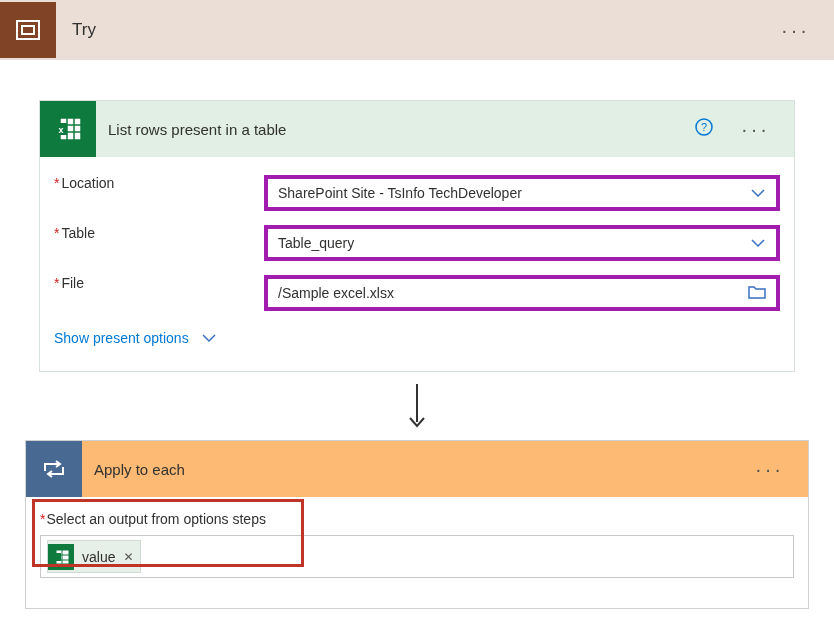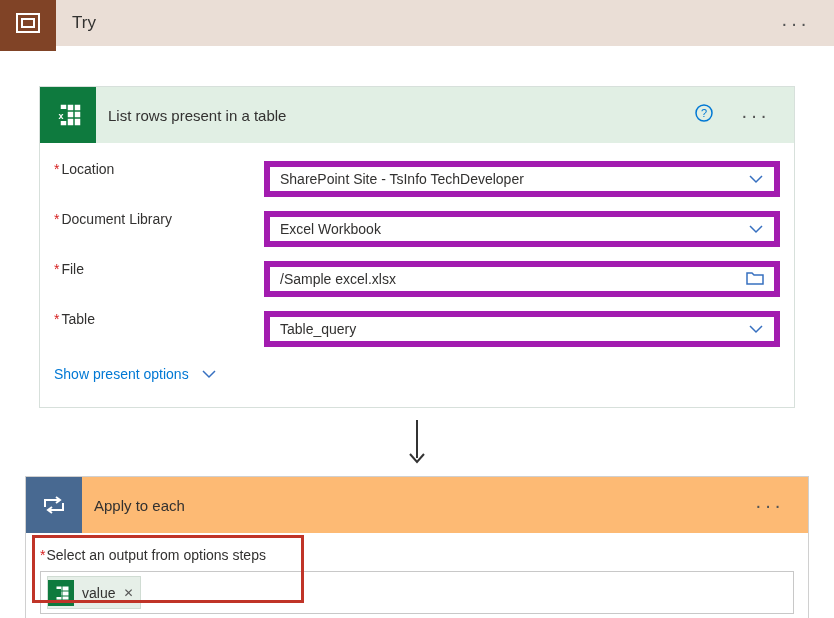--- a/index.html
+++ b/index.html
@@ -6,21 +6,21 @@
     body {
       font-family: "Segoe UI", Tahoma, sans-serif;
       background: #fff;
       font-size: 14px;
       color: #323130;
     }
     .top-bar {
       display: flex;
       align-items: center;
       background: #eaded6;
-      height: 46px;
+      height: 60px;
       padding: 0 16px 0 0;
     }
     .top-icon {
       width: 56px;
       height: 56px;
       background: #804326;
       display: flex;
       align-items: center;
       justify-content: center;
     }
@@ -82,21 +82,21 @@
       margin-bottom: 14px;
       gap: 44px;
     }
     .form-label {
       width: 166px;
       font-size: 14px;
     }
     .form-label .req { color: #d62020; margin-right: 2px; }
     .form-field {
       flex: 1;
-      border: 6px solid #a21caf;
+      border: 4px solid #a21caf;
       height: 36px;
       display: flex;
       align-items: center;
       padding: 0 10px;
       justify-content: space-between;
       cursor: pointer;
       background: #fff;
     }
     .form-field .value { font-size: 14px; color: #323130; }
     .chevron-down {
@@ -215,48 +215,37 @@
       <div class="form-field">
         <span class="value">SharePoint Site - TsInfo TechDeveloper</span>
         <span class="chevron-down">
           <svg width="16" height="10" viewBox="0 0 16 10">
               <polyline points="2,2 8,8 14,2" fill="none" stroke="#3770c0" stroke-width="1.5"></polyline>
             </svg>
         </span>
       </div>
     </div>
     <div class="form-row">
-      <div class="form-label"><span class="req">*</span><span>Document Library</span></div>
+      <div class="form-label"><span class="req">*</span><span>Table</span></div>
       <div class="form-field">
-        <span class="value">Excel Workbook</span>
+        <span class="value">Table_query</span>
         <span class="chevron-down">
           <svg width="16" height="10" viewBox="0 0 16 10">
               <polyline points="2,2 8,8 14,2" fill="none" stroke="#3770c0" stroke-width="1.5"></polyline>
             </svg>
         </span>
       </div>
     </div>
     <div class="form-row">
       <div class="form-label"><span class="req">*</span><span>File</span></div>
       <div class="form-field">
         <span class="value">/Sample excel.xlsx</span>
         <span class="folder-icon">
           <svg width="18" height="14" viewBox="0 0 18 14">
               <path d="M1 2 L6 2 L8 4 L17 4 L17 13 L1 13 Z" fill="none" stroke="#3770c0" stroke-width="1.5"></path>
-            </svg>
-        </span>
-      </div>
-    </div>
-    <div class="form-row">
-      <div class="form-label"><span class="req">*</span><span>Table</span></div>
-      <div class="form-field">
-        <span class="value">Table_query</span>
-        <span class="chevron-down">
-          <svg width="16" height="10" viewBox="0 0 16 10">
-              <polyline points="2,2 8,8 14,2" fill="none" stroke="#3770c0" stroke-width="1.5"></polyline>
             </svg>
         </span>
       </div>
     </div>
     <div class="advanced">
       <span>Show present options</span>
       <span class="chevron-down">
         <svg width="16" height="10" viewBox="0 0 16 10">
             <polyline points="2,2 8,8 14,2" fill="none" stroke="#3770c0" stroke-width="1.5"></polyline>
           </svg>

